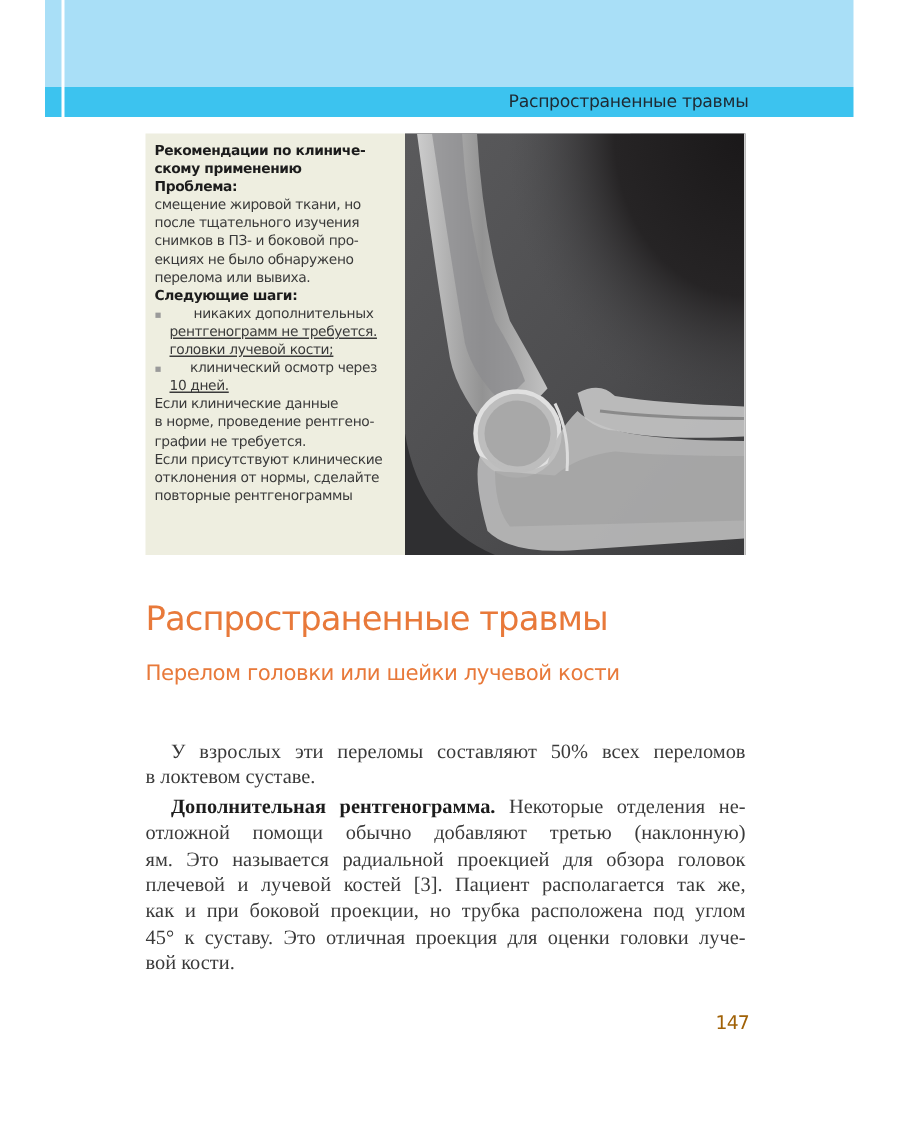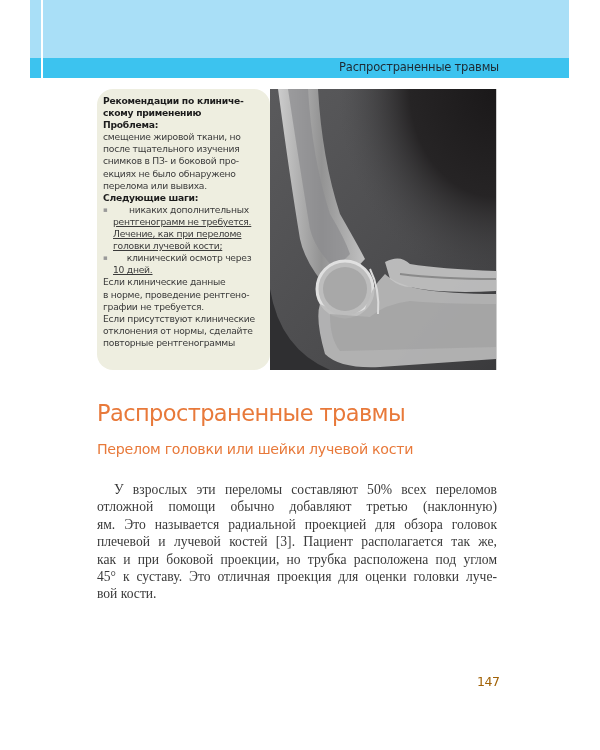--- a/index.html
+++ b/index.html
@@ -4,33 +4,33 @@
 <style>
   * { margin:0; padding:0; box-sizing:border-box; }
   html, body { width:600px; height:750px; background:#ffffff; overflow:hidden; }
   body { position:relative; font-family:"DejaVu Sans", sans-serif; }
 
   .header-top { position:absolute; left:30px; top:0; width:539px; height:58px; background:#a9dff7; }
   .header-band { position:absolute; left:30px; top:58px; width:539px; height:20px; background:#3cc3ef; }
   .header-vline { position:absolute; left:41px; top:0; width:2px; height:78px; background:#ffffff; }
   .running-head { position:absolute; right:101px; top:60px; font-family:"DejaVu Sans", sans-serif; font-size:11.5px; color:#1e2a33; letter-spacing:-0.2px; }
 
-  .callout { position:absolute; left:97px; top:89px; width:173px; height:281px; background:#eeeee0; padding:6px 5px 0 6px; font-family:"DejaVu Sans", sans-serif; font-size:9.2px; line-height:12.1px; color:#3a3a3a; letter-spacing:-0.25px;border-radius:16px; }
+  .callout { position:absolute; left:97px; top:89px; width:173px; height:281px; background:#eeeee0; padding:6px 5px 0 6px; font-family:"DejaVu Sans", sans-serif; font-size:9.2px; line-height:12.1px; color:#3a3a3a; letter-spacing:-0.25px; }
   .callout .b { font-weight:bold; color:#1c1c1c; display:block; }
   .callout .line { display:block; white-space:nowrap; }
   .callout .bullet { display:block; white-space:nowrap; position:relative; padding-left:10px;text-align:center; }
   .callout .bullet::before { content:"▪"; position:absolute; left:0; top:0; font-size:7px; color:#9a9a9a; }
   .callout .indent { display:block; white-space:nowrap; padding-left:10px;text-decoration:underline; }
 
   .xray { position:absolute; left:270px; top:89px; width:227px; height:281px; background:#4b4b4d; overflow:hidden; border-right:1px solid #cfcfcf; }
 
   .h1 { position:absolute; left:97px; top:400px; font-family:"DejaVu Sans", sans-serif; font-size:22.5px; color:#e8793a; letter-spacing:-0.6px; font-weight:normal; white-space:nowrap; }
   .h2 { position:absolute; left:97px; top:441px; font-family:"DejaVu Sans", sans-serif; font-size:14.2px; color:#e8793a; letter-spacing:-0.3px; font-weight:normal; white-space:nowrap; }
 
-  .body { position:absolute; left:97px; top:481px; width:400px; font-family:"Liberation Serif", serif; font-size:13.6px; line-height:17.4px; color:#3a3a3a; text-align:justify; }
+  .body { position:absolute; left:97px; top:492px; width:400px; font-family:"Liberation Serif", serif; font-size:13.6px; line-height:17.4px; color:#3a3a3a; text-align:justify; }
   .body p { text-indent:17px; margin-bottom:2px; }
   .body p .strong { font-weight:bold; color:#1c1c1c; }
   .body .ln { display:block; text-align:justify; text-align-last:justify; }
   .body .ln.last { text-align-last:left; }
 
   .page-number { position:absolute; left:477px; top:674px; font-family:"DejaVu Sans", sans-serif; font-size:12.5px; color:#a16207; letter-spacing:-0.5px; }
 </style>
 </head>
 <body>
 
@@ -44,21 +44,20 @@
   <span class="b line">скому применению</span>
   <span class="b line">Проблема:</span>
   <span class="line">смещение жировой ткани, но</span>
   <span class="line">после тщательного изучения</span>
   <span class="line">снимков в ПЗ- и боковой про-</span>
   <span class="line">екциях не было обнаружено</span>
   <span class="line">перелома или вывиха.</span>
   <span class="b line">Следующие шаги:</span>
   <span class="bullet">никаких дополнительных</span>
   <span class="indent">рентгенограмм не требуется.</span>
-  <span class="indent">Лечение, как при переломе</span>
   <span class="indent">головки лучевой кости;</span>
   <span class="bullet">клинический осмотр через</span>
   <span class="indent">10 дней.</span>
   <span class="line">Если клинические данные</span>
   <span class="line">в норме, проведение рентгено-</span>
   <span class="line">графии не требуется.</span>
   <span class="line">Если присутствуют клинические</span>
   <span class="line">отклонения от нормы, сделайте</span>
   <span class="line">повторные рентгенограммы</span>
 </div>
@@ -105,20 +104,24 @@
   </svg>
 </div>
 
 <div class="h1">Распространенные травмы</div>
 <div class="h2">Перелом головки или шейки лучевой кости</div>
 
 <div class="body">
   <p>
     <span class="ln">У взрослых эти переломы составляют 50% всех переломов</span>
   </p>
+  <span class="ln last" style="margin-top:-2px;margin-bottom:2px;">в локтевом суставе.</span>
+  <p>
+    <span class="ln"><span class="strong">Дополнительная рентгенограмма.</span><span> Некоторые отделения не-</span></span>
+  </p>
   <span class="ln" style="margin-top:-2px;">отложной помощи обычно добавляют третью (наклонную)</span>
   <span class="ln">ям. Это называется радиальной проекцией для обзора головок</span>
   <span class="ln">плечевой и лучевой костей [3]. Пациент располагается так же,</span>
   <span class="ln">как и при боковой проекции, но трубка расположена под углом</span>
   <span class="ln">45° к суставу. Это отличная проекция для оценки головки луче-</span>
   <span class="ln last">вой кости.</span>
 </div>
 
 <div class="page-number">147</div>
 

